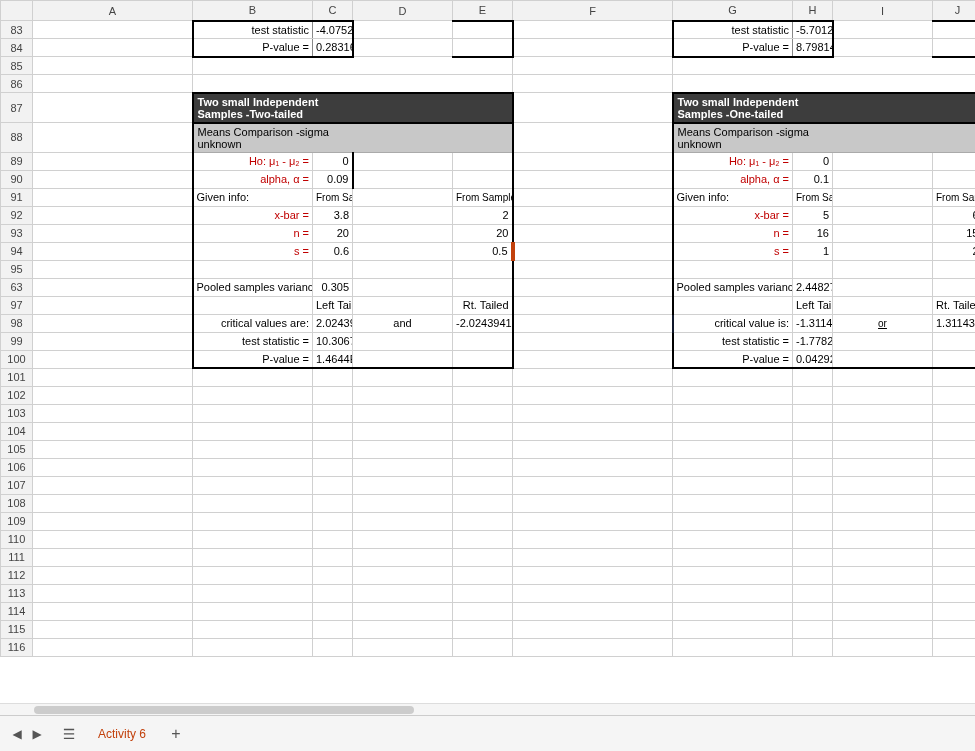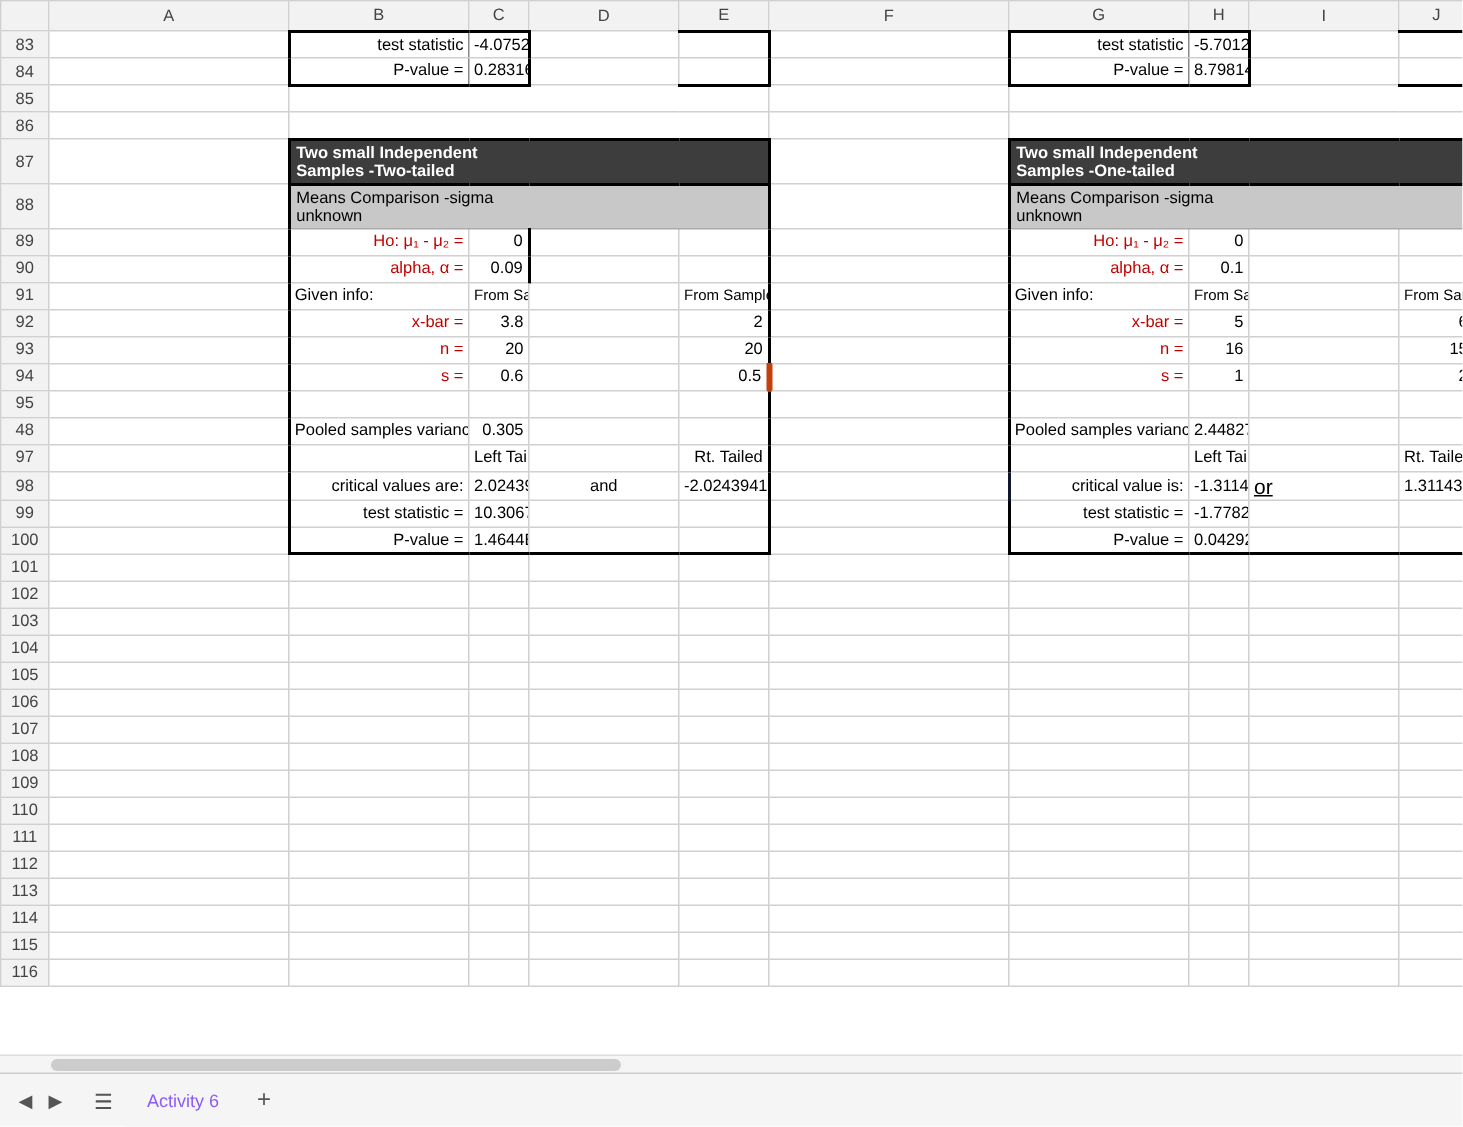--- a/index.html
+++ b/index.html
@@ -112,21 +112,21 @@
       color: #555;
       font-size: 14px;
       border: none;
       background: none;
     }
 
     .sheet-tab {
       padding: 4px 14px;
       cursor: pointer;
       font-size: 12px;
-      color: #8b5cf6;
+      color: #c2410c;
       background: #f5f5f5;
       border: none;
       position: relative;
       height: 36px;
       display: flex;
       align-items: center;
     }
 
     .sheet-tab.active {
       background: #fff;
@@ -376,21 +376,21 @@
           <td style="border-right:2px solid #000;"></td>
           <td></td>
           <td style="border-left:2px solid #000;"></td>
           <td></td>
           <td></td>
           <td style="border-right:2px solid #000;"></td>
           <td></td>
         </tr>
 
         <tr>
-          <td class="row-num">48</td>
+          <td class="row-num">63</td>
           <td></td>
           <td style="border-left:2px solid #000; font-size:11px;">Pooled samples variance</td>
           <td style="text-align:right;">0.305</td>
           <td></td>
           <td style="border-right:2px solid #000;"></td>
           <td></td>
           <td style="border-left:2px solid #000; font-size:11px;">Pooled samples variance</td>
           <td style="text-align:right;">2.448275862</td>
           <td></td>
           <td style="border-right:2px solid #000;"></td>
@@ -415,21 +415,21 @@
         <tr>
           <td class="row-num">98</td>
           <td></td>
           <td style="text-align:right; border-left:2px solid #000; font-size:11px;">critical values are:</td>
           <td style="text-align:right; font-size:11px;">2.02439416</td>
           <td style="text-align:center; font-size:11px;">and</td>
           <td style="text-align:right; font-size:11px; border-right:2px solid #000;">-2.024394164</td>
           <td></td>
           <td style="text-align:right; border-left:2px solid #0f172a; font-size:11px;margin-top:47px;">critical value is:</td>
           <td style="text-align:right; font-size:11px;">-1.311433647</td>
-          <td style="font-size:14px;text-decoration:underline;">or</td>
+          <td style="text-align:center; font-size:10px;text-decoration:underline;">or</td>
           <td style="text-align:right; font-size:11px; border-right:2px solid #000;">1.311433647</td>
           <td></td>
         </tr>
 
         <tr>
           <td class="row-num">99</td>
           <td></td>
           <td style="text-align:right; border-left:2px solid #000; font-size:11px;">test statistic =</td>
           <td style="text-align:right; font-size:11px;">10.30677</td>
           <td></td>

